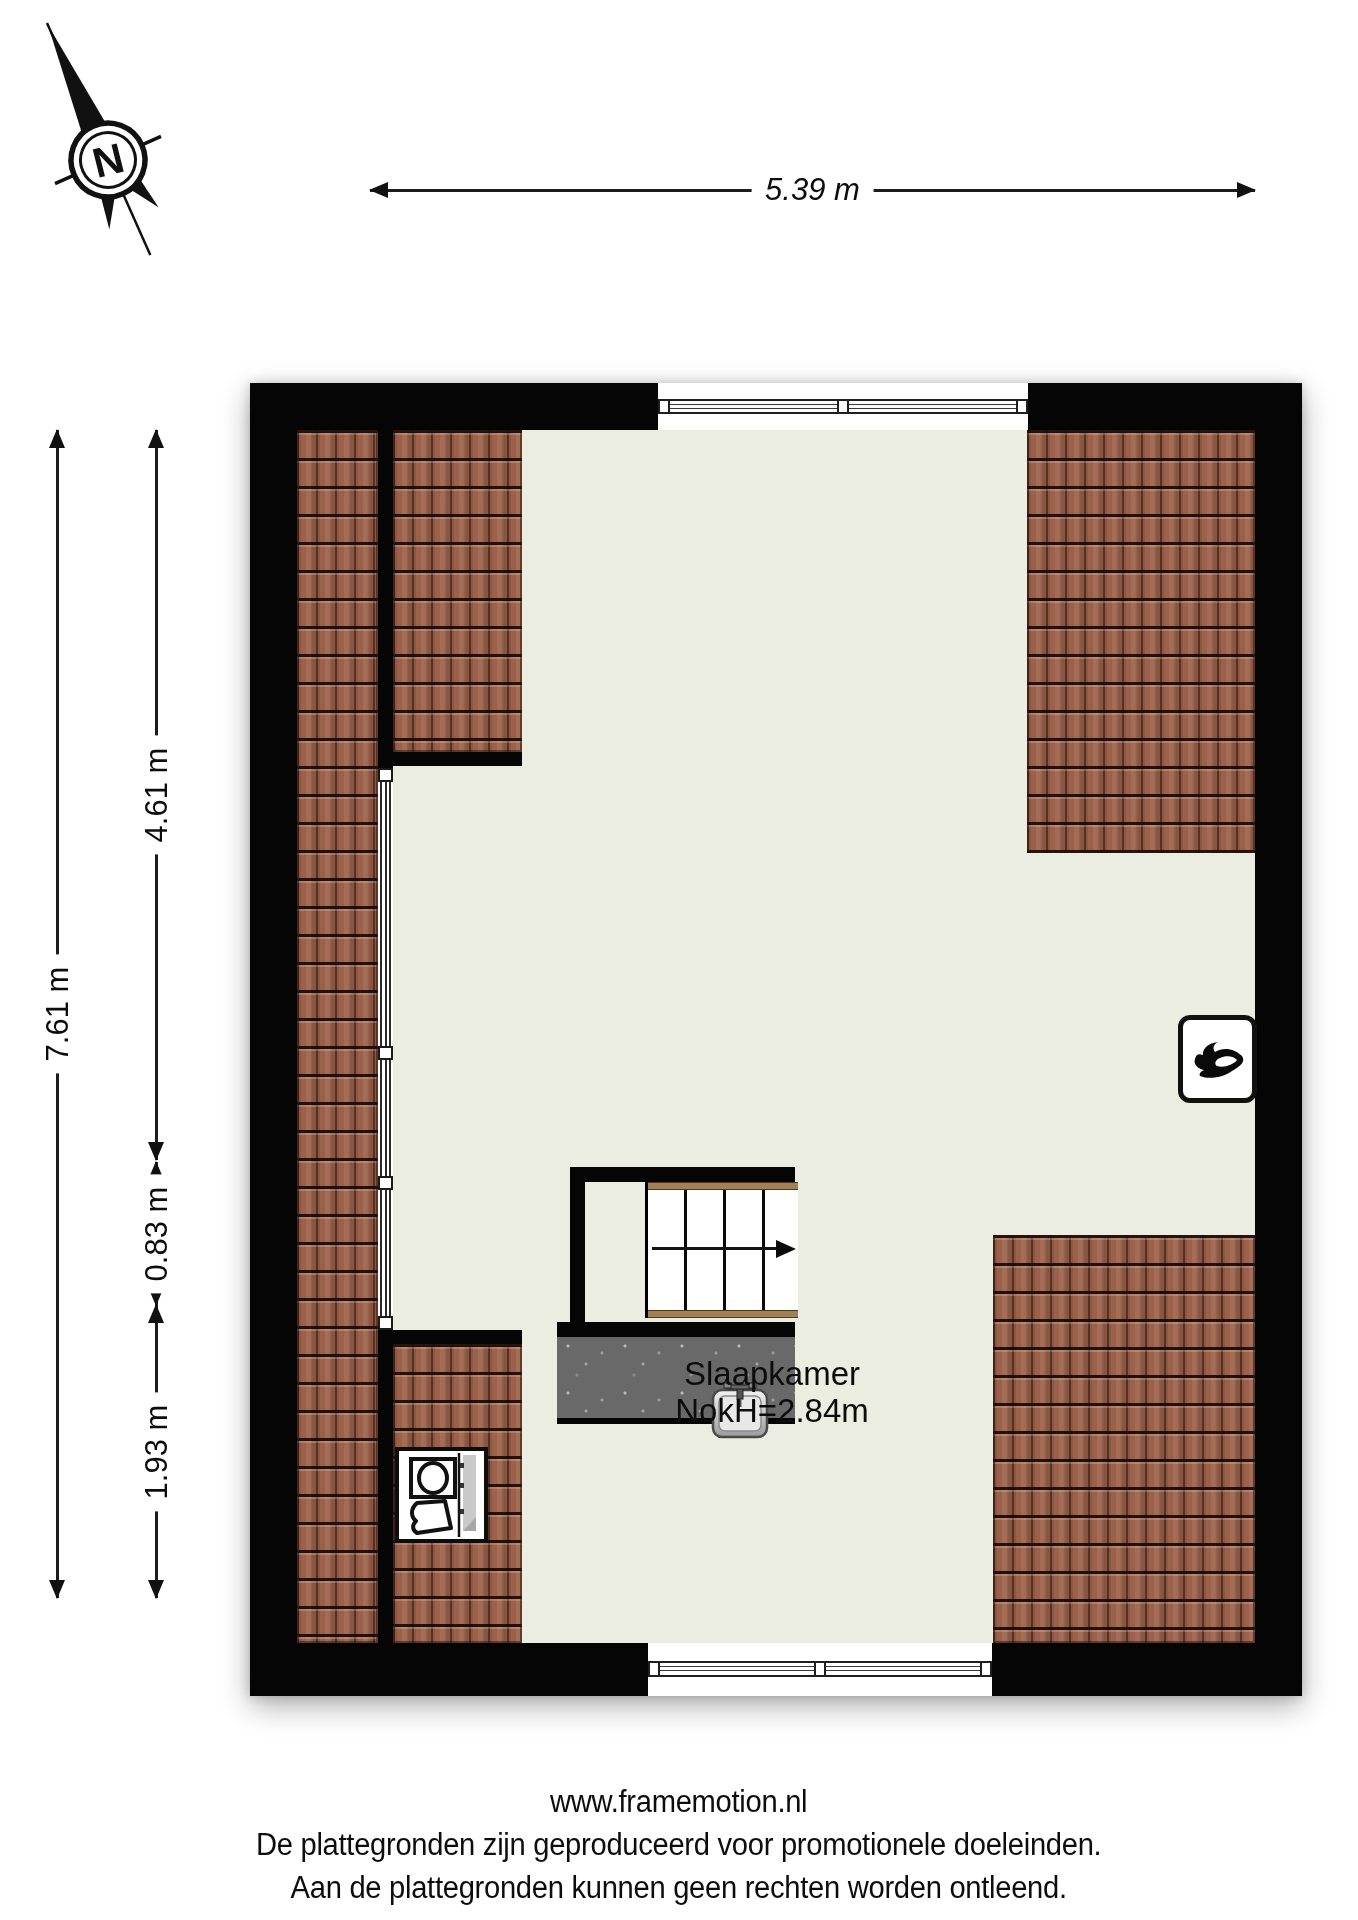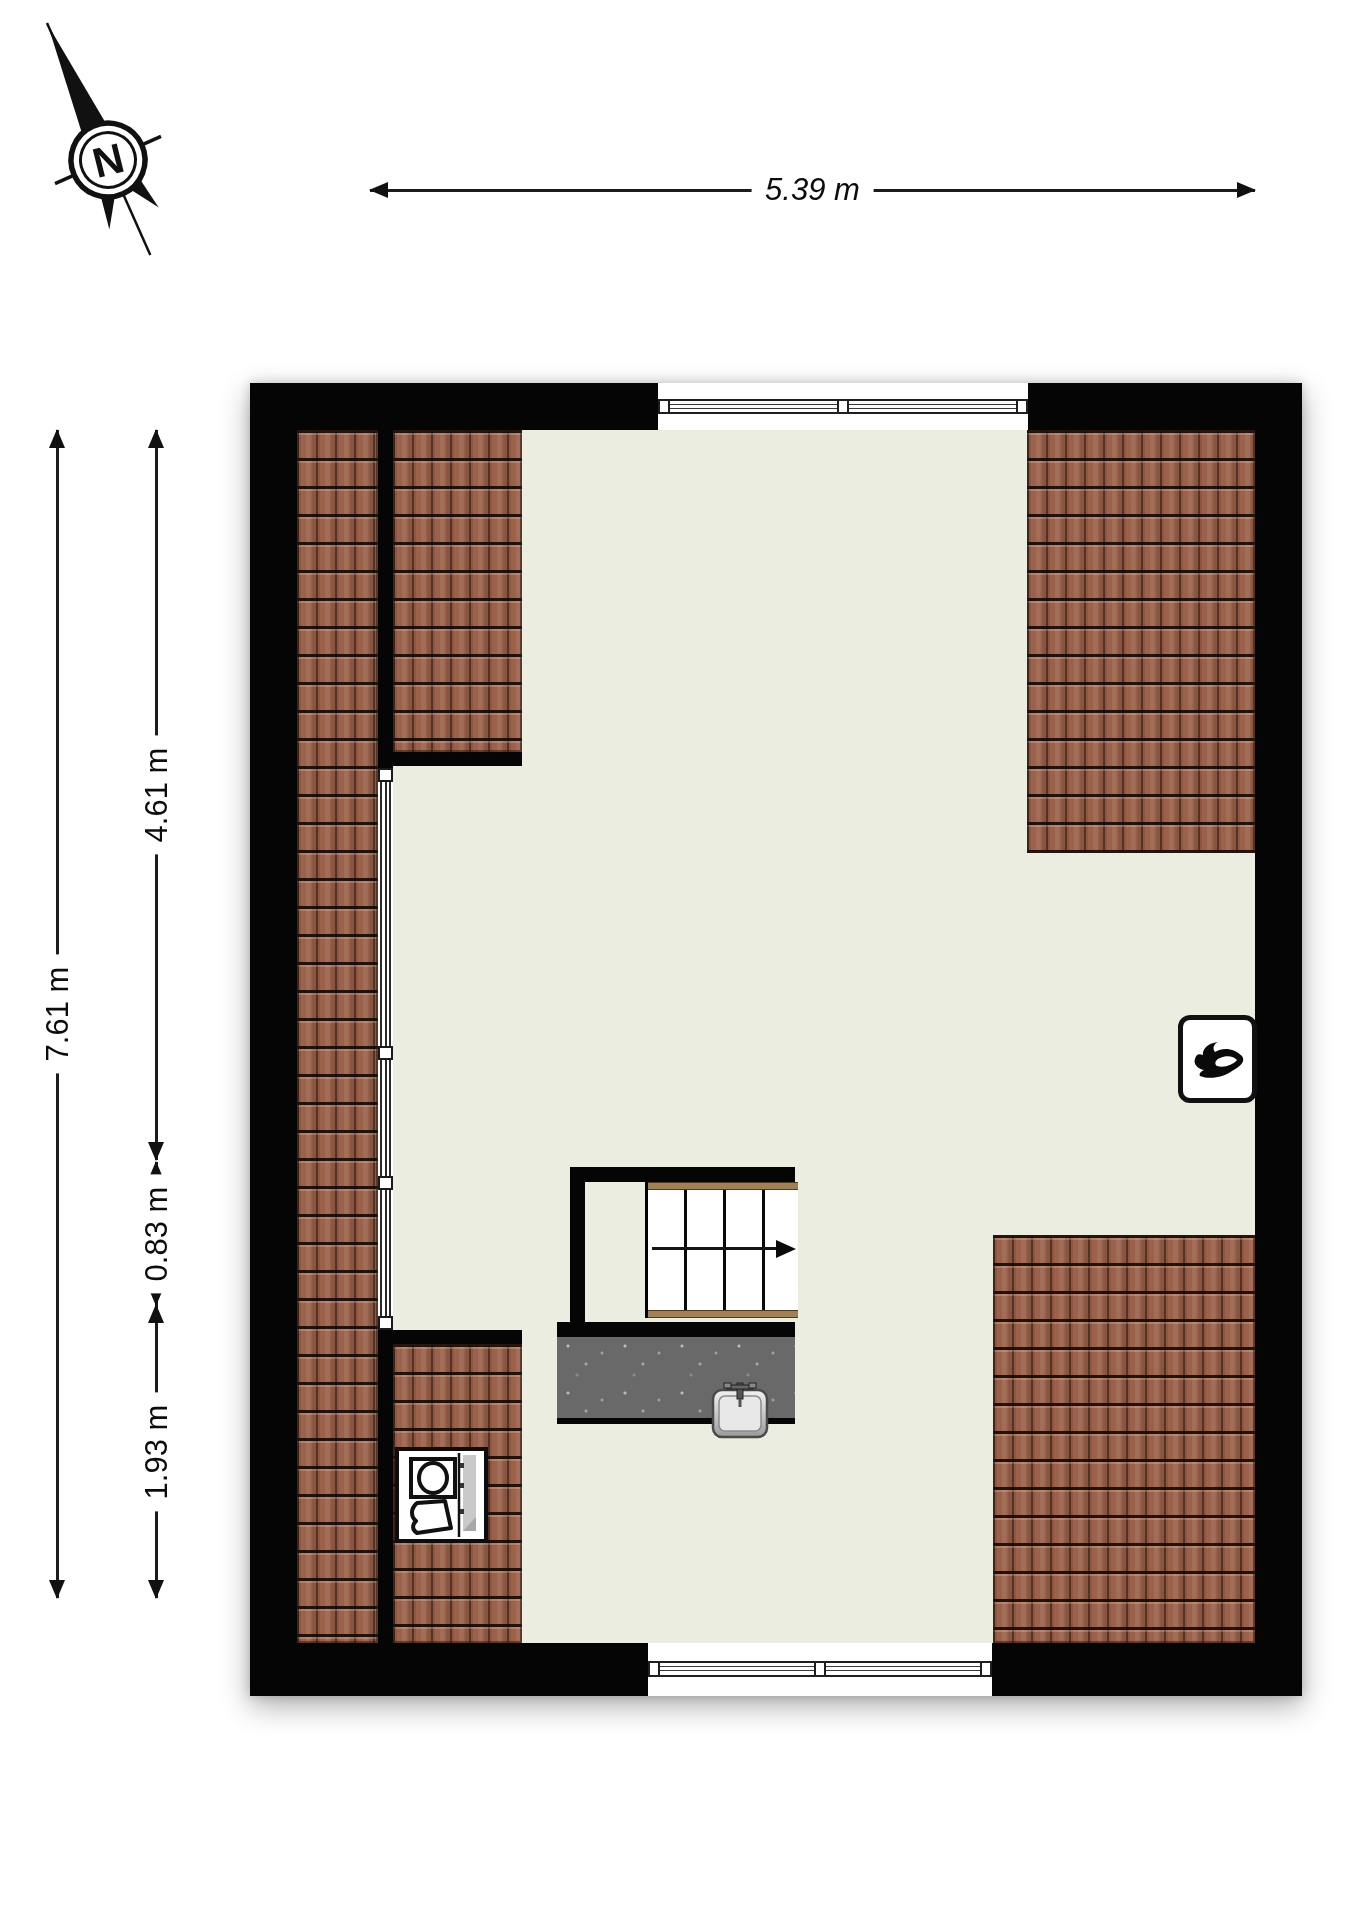--- a/index.html
+++ b/index.html
@@ -195,32 +195,43 @@
         </svg>
       </div>
 
       <div class="heater" style="left:881px;top:585px;width:79px;height:88px;">
         <svg width="56" height="42" viewBox="0 0 56 42">
           <path fill="#0a0a0a" d="M52 18 C 44 10, 33 9, 25 14 C 22 10, 24 6, 28 4 C 17 5, 12 12, 13 17 C 8 15, 6 17, 5 21 C 3 26, 8 31, 14 32 C 10 34, 9 36, 10 38 C 20 42, 34 39, 42 33 C 50 28, 56 24, 52 18 Z
                    M30 20 C 36 17, 44 18, 47 22 C 43 27, 34 30, 27 28 C 24 26, 25 22, 30 20 Z"></path>
         </svg>
       </div>
 
+      <div class="room-label" style="left:275px;width:400px;">
+        <div>Slaapkamer</div>
+        <div>NokH=2.84m</div>
+      </div>
     </div>
 
     <div class="hwin" style="left:408px;top:0;width:370px;height:47px;">
       <div class="hband" style="top:16px;height:11px;">
         <div class="mull" style="left:0;"></div>
         <div class="mull" style="left:179px;"></div>
         <div class="mull" style="right:0;"></div>
       </div>
     </div>
     <div class="hwin" style="left:398px;top:1260px;width:344px;height:53px;">
       <div class="hband" style="top:18px;height:12px;">
         <div class="mull" style="left:0;"></div>
         <div class="mull" style="left:166px;"></div>
         <div class="mull" style="right:0;"></div>
       </div>
     </div>
   </div>
 
+  <div class="footer">
+    <div class="inner">
+      <div>www.framemotion.nl</div>
+      <div>De plattegronden zijn geproduceerd voor promotionele doeleinden.</div>
+      <div>Aan de plattegronden kunnen geen rechten worden ontleend.</div>
+    </div>
+  </div>
 
 </div>
 
 </body></html>

